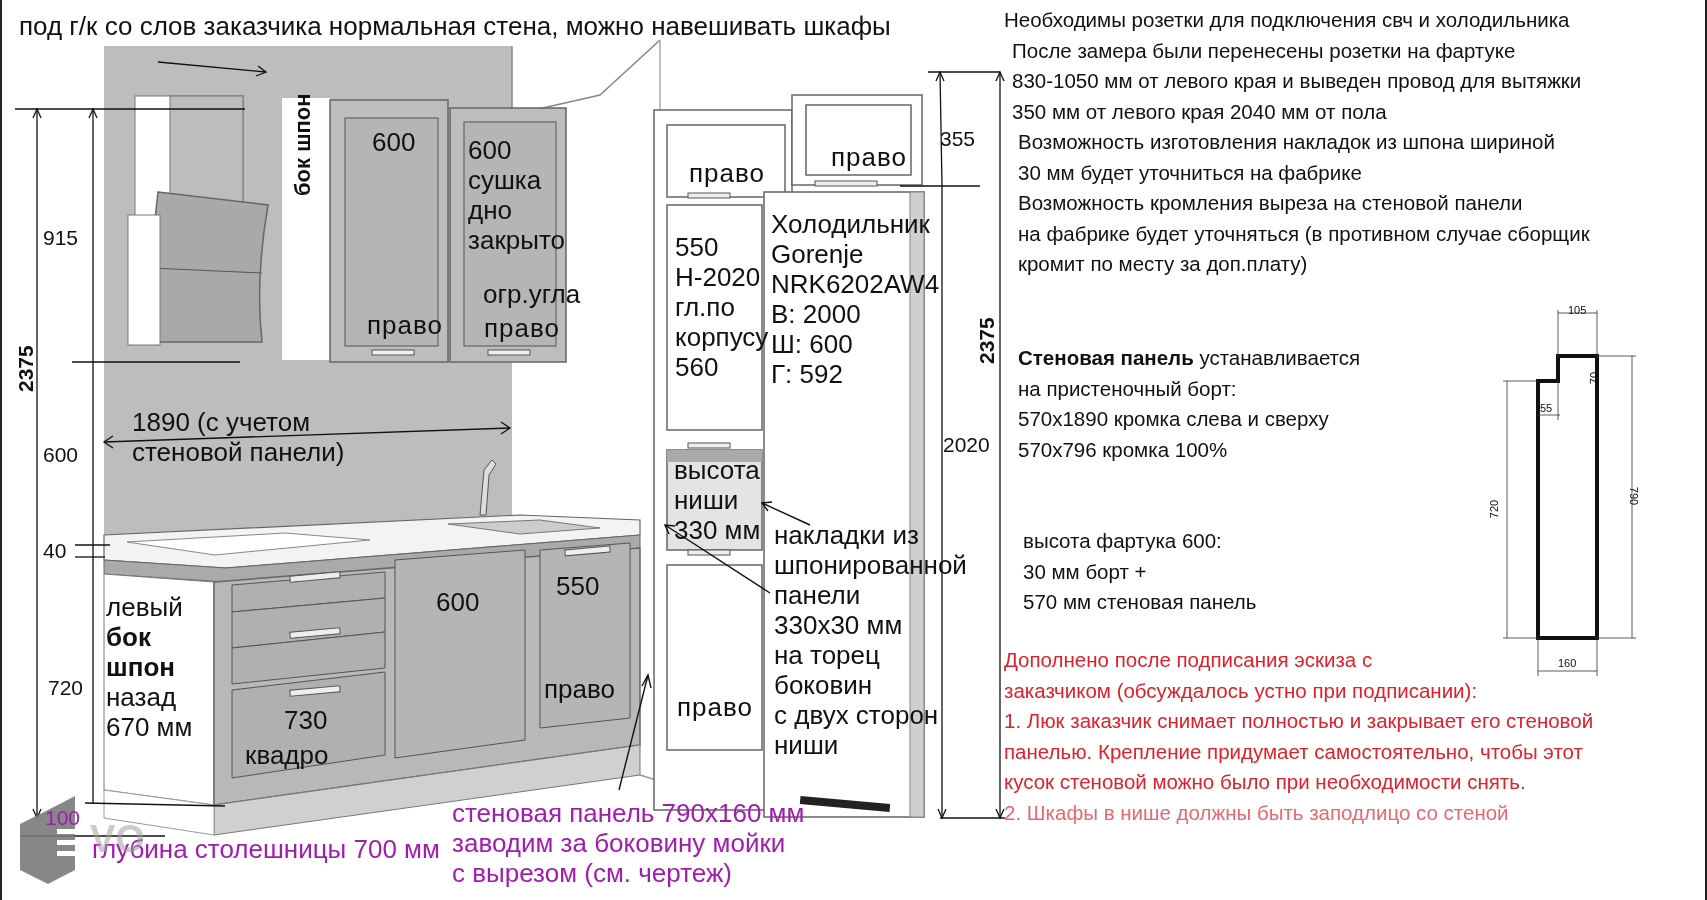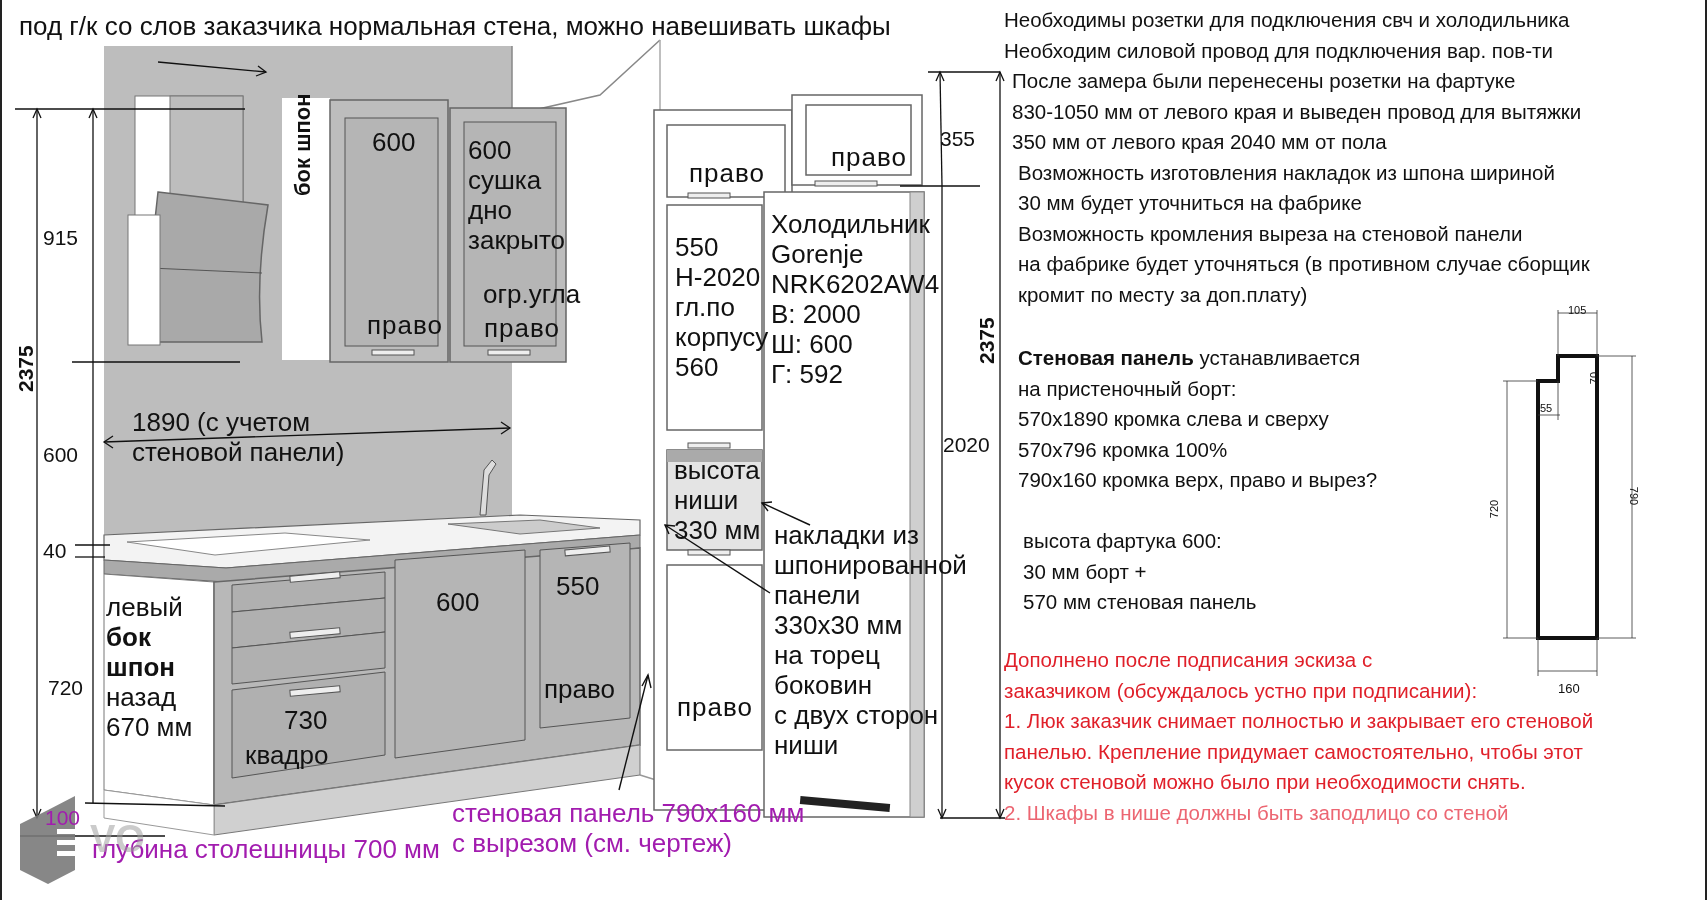--- a/index.html
+++ b/index.html
@@ -159,37 +159,35 @@
     <rect x="57" y="829" width="28" height="5"></rect>
     <rect x="57" y="840" width="28" height="5"></rect>
     <rect x="57" y="851" width="28" height="5"></rect>
   </g>
 </svg>
 
 <div class="abs t" style="left:19px;top:11px;">под г/к со слов заказчика нормальная стена, можно навешивать шкафы</div>
 
 <div class="abs notes" style="left:1004px;top:5px;">
   <div class="tl" style="margin-left:0">Необходимы розетки для подключения свч и холодильника</div>
-  <div class="tl" style="margin-left:0">Необходим силовой провод для подключения вар. пов-ти</div>
   <div class="tl" style="margin-left:8px">После замера были перенесены розетки на фартуке</div>
   <div class="tl" style="margin-left:8px">830-1050 мм от левого края и выведен провод для вытяжки</div>
   <div class="tl" style="margin-left:8px">350 мм от левого края 2040 мм от пола</div>
   <div class="tl" style="margin-left:14px">Возможность изготовления накладок из шпона шириной</div>
   <div class="tl" style="margin-left:14px">30 мм будет уточниться на фабрике</div>
   <div class="tl" style="margin-left:14px">Возможность кромления выреза на стеновой панели</div>
   <div class="tl" style="margin-left:14px">на фабрике будет уточняться (в противном случае сборщик</div>
   <div class="tl" style="margin-left:14px">кромит  по месту за доп.плату)</div>
 </div>
 
 <div class="abs" style="left:1018px;top:343px;">
   <div class="tl"><span class="bold">Стеновая панель</span><span> устанавливается</span></div>
   <div class="tl">на пристеночный борт:</div>
   <div class="tl">570х1890 кромка слева и сверху</div>
   <div class="tl">570х796 кромка 100%</div>
-  <div class="tl">790х160 кромка верх, право и вырез?</div>
 </div>
 
 <div class="abs" style="left:1023px;top:526px;">
   <div class="tl">высота фартука 600:</div>
   <div class="tl">30 мм борт +</div>
   <div class="tl">570 мм стеновая панель</div>
 </div>
 
 <div class="abs red" style="left:1004px;top:645px;">
   <div class="tl">Дополнено после подписания эскиза с</div>
@@ -198,21 +196,21 @@
   <div class="tl">панелью. Крепление придумает самостоятельно, чтобы этот</div>
   <div class="tl">кусок стеновой можно было при необходимости снять.</div>
   <div class="tl pink">2. Шкафы в нише должны быть заподлицо со стеной</div>
 </div>
 
 <div class="abs" style="left:1568px;top:304px;font-size:11px;">105</div>
 <div class="abs" style="left:1588px;top:372px;font-size:11px;transform:rotate(-90deg);">70</div>
 <div class="abs" style="left:1540px;top:402px;font-size:11px;">55</div>
 <div class="abs" style="left:1485px;top:503px;font-size:11px;transform:rotate(-90deg);">720</div>
 <div class="abs" style="left:1625px;top:490px;font-size:11px;transform:rotate(90deg);">790</div>
-<div class="abs" style="left:1558px;top:657px;font-size:13px;margin-top:24px;">160</div>
+<div class="abs" style="left:1558px;top:657px;font-size:11px;">160</div>
 
 <div class="abs vert dim" style="left:14px;top:392px;">2375</div>
 <div class="abs dim" style="left:43px;top:226px;">915</div>
 <div class="abs dim" style="left:43px;top:443px;">600</div>
 <div class="abs dim" style="left:43px;top:539px;">40</div>
 <div class="abs dim" style="left:48px;top:676px;">720</div>
 <div class="abs dim grey" style="left:45px;top:806px;">100</div>
 
 <div class="abs dim" style="left:940px;top:127px;">355</div>
 <div class="abs dim" style="left:943px;top:433px;">2020</div>
@@ -245,20 +243,21 @@
 <div class="abs t" style="left:284px;top:705px;">730</div>
 <div class="abs t" style="left:245px;top:740px;">квадро</div>
 <div class="abs t" style="left:436px;top:587px;">600</div>
 <div class="abs t" style="left:556px;top:571px;">550</div>
 <div class="abs t" style="left:544px;top:674px;">право</div>
 
 <div class="abs t grey" style="left:92px;top:834px;">глубина столешницы 700 мм</div>
 
 <div class="abs grey" style="left:452px;top:798px;">
   <div class="t">стеновая панель 790х160 мм</div>
+  <div class="t">заводим за боковину мойки</div>
   <div class="t">с вырезом (см. чертеж)</div>
 </div>
 
 <div class="abs t" style="left:689px;top:158px;letter-spacing:1px;">право</div>
 <div class="abs t" style="left:831px;top:142px;letter-spacing:1px;">право</div>
 
 <div class="abs" style="left:675px;top:232px;">
   <div class="t">550</div>
   <div class="t">Н-2020</div>
   <div class="t">гл.по</div>

